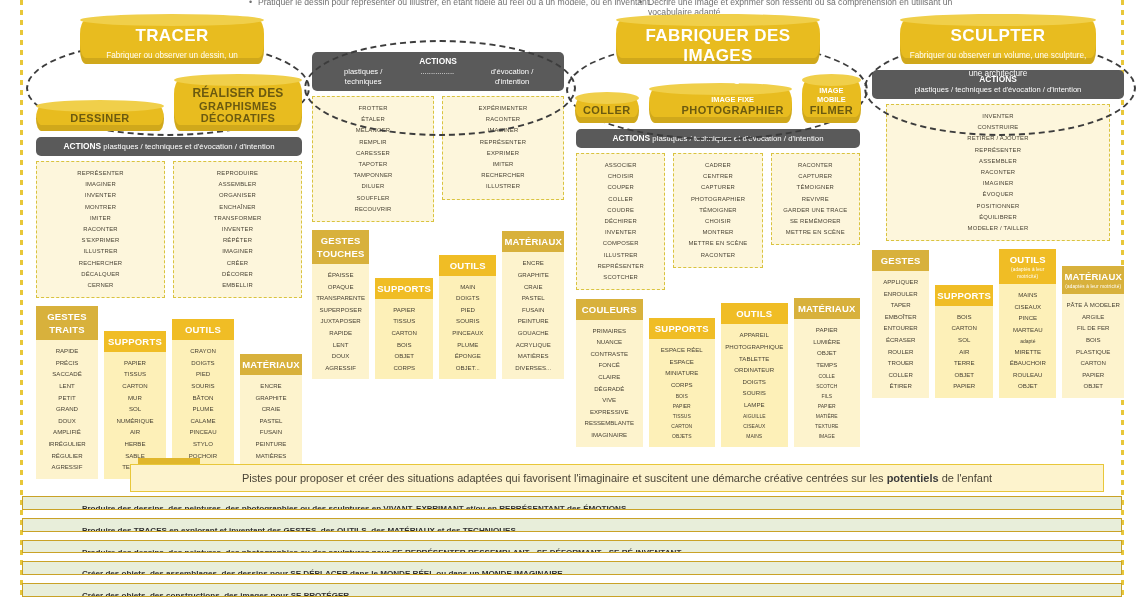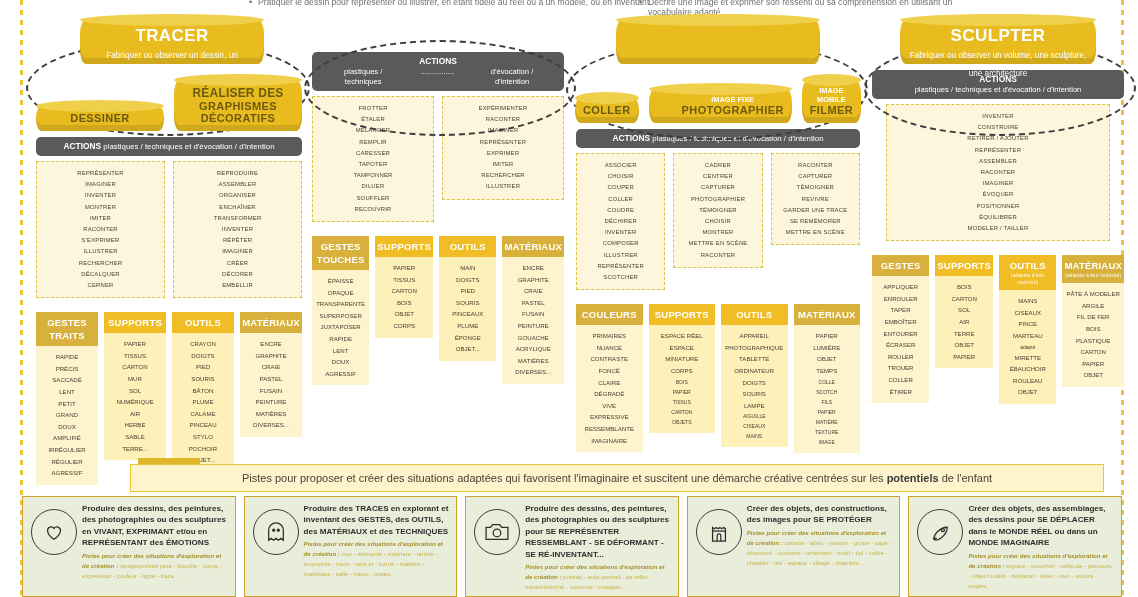--- a/index.html
+++ b/index.html
@@ -59,42 +59,42 @@
   .actbar .two{display:flex;justify-content:space-between;padding:0 10px;font-size:7.6px;gap:22px;}
 
   
   .verbrow{display:flex;gap:8px;margin-top:5px;align-items:flex-start;}
   .verbbox{background:#fdf6dc;border:1.6px dashed #d9c33f;padding:6px 4px;
            text-align:center;flex:1;}
   .verbbox div{font-size:5.9px;line-height:11.2px;color:#4a4436;letter-spacing:.2px;
                white-space:nowrap;}
 
   
-  .cols{display:flex;gap:6px;margin-top:14px;align-items:flex-start;}
+  .cols{display:flex;gap:6px;margin-top:8px;align-items:flex-end;}
   .col{flex:1;}
   .colhead{background:#d8b13c;color:#fff;font-size:9.5px;font-weight:bold;
            text-align:center;padding:4px 2px;letter-spacing:.2px;line-height:13px;}
   .colhead.bright{background:#f0bd25;}
   .colhead .tiny{display:block;font-size:4.6px;font-weight:normal;line-height:7px;}
   .collist{background:#fdf0b8;padding:5px 2px 6px;text-align:center;}
   .collist.pale{background:#fdf3cd;}
   .collist div{font-size:6.1px;line-height:11.6px;color:#4a4436;white-space:nowrap;}
   .collist div.xs{font-size:5px;line-height:10px;}
 
   
   .banner{position:absolute;left:130px;top:464px;width:972px;height:26px;
           background:#fdf3cd;border:1.4px solid #e8c73a;
           display:flex;align-items:center;justify-content:center;
           font-size:11px;color:#4a4436;}
   .banner b{color:#3b3b3b;}
   .banner-tab{position:absolute;left:138px;top:458px;width:62px;height:7px;
               background:#e0b62c;}
 
   
-  .cards{position:absolute;left:22px;top:496px;width:1100px;height:101px;display:flex;gap:8px;}
+  .cards{position:absolute;left:22px;top:496px;width:1100px;height:101px;display:flex;gap:8px;flex-direction:column;}
   .card{flex:1;background:#e8eeda;border:1.6px solid #c9a227;
         display:flex;padding:6px 6px 0 5px;box-sizing:border-box;overflow:hidden;}
   .card .ic{width:52px;min-width:52px;display:flex;align-items:flex-start;justify-content:center;padding-top:6px;}
   .card .circ{width:44px;height:44px;border:1.5px solid #3b3b3b;border-radius:50%;
               display:flex;align-items:center;justify-content:center;}
   .card .txt{flex:1;padding-left:2px;}
   .card .lead{font-size:8.1px;line-height:11.4px;color:#2f2f2f;font-weight:bold;}
   .card .fine{font-size:6.1px;line-height:10px;color:#c9b24a;margin-top:2px;}
   .card .fine .b{color:#a98f2b;font-weight:bold;font-style:italic;}
 </style>
@@ -316,20 +316,21 @@
               <div>MATIÈRES</div>
               <div>DIVERSES...</div>
             </div>
           </div>
         </div>
       </div>
       <div class="branch b3">
         <div class="oval" style="left: -10px; top: 28px; width: 298px; height: 96px;"></div>
         <div class="drum head-drum" style="width: 204px; margin-left: 40px; margin-top: 8px;">
           <div class="inner">
+            <div class="ttl">FABRIQUER DES IMAGES ARTISTIQUES</div>
           </div>
         </div>
         <div style="display: flex; gap: 10px; justify-content: center; align-items: flex-end; margin-top: 16px;">
           <div class="drum sm-drum" style="flex: 1 1 0%;">
             <div class="inner">
               <div class="ttl">COLLER</div>
             </div>
           </div>
           <div class="drum sm-drum" style="flex: 1 1 0%; padding-left: 25px;">
             <div class="inner">
@@ -570,41 +571,41 @@
           </div>
         </div>
         <div class="txt">
           <div class="lead">Produire des dessins, des peintures, des photographies ou des sculptures pour SE REPRÉSENTER RESSEMBLANT - SE DÉFORMANT - SE RÉ-INVENTANT...</div>
           <div class="fine"><span class="b">Pistes pour créer des situations d'exploration et de création :</span><span> portrait - auto-portrait - sa reflet - miroir/déformé - costume - masque...</span></div>
         </div>
       </div>
       <div class="card">
         <div class="ic">
           <div class="circ">
+            <svg width="23" height="23" viewBox="0 0 24 24" fill="none" stroke="#2f2f2f" stroke-width="1.4">
+              <path d="M5 19c0-3 1-5 3-7 3-3 7.5-5.5 11-5.5C19 10 16.5 14.5 13.5 17c-2 2-4.5 3-7 3z"></path>
+              <circle cx="14.5" cy="9.5" r="1.6"></circle>
+              <path d="M5 19l3-1M5 19l1-3"></path>
+            </svg>
+          </div>
+        </div>
+        <div class="txt">
+          <div class="lead">Créer des objets, des assemblages, des dessins pour SE DÉPLACER dans le MONDE RÉEL ou dans un MONDE IMAGINAIRE</div>
+          <div class="fine"><span class="b">Pistes pour créer des situations d'exploration et de création :</span><span> espace - bouchon - véhicule - parcours - objet roulant - déplacer - rêver - mer - voiture - engins...</span></div>
+        </div>
+      </div>
+      <div class="card">
+        <div class="ic">
+          <div class="circ">
             <svg width="22" height="24" viewBox="0 0 24 26" fill="none" stroke="#2f2f2f" stroke-width="1.4">
               <path d="M5 23V8l2 1.4L9 8l2 1.4L13 8l2 1.4L17 8l2 1.4V23z"></path>
               <path d="M5 12h14"></path>
               <path d="M10 23v-6a2 2 0 0 1 4 0v6"></path>
             </svg>
           </div>
         </div>
         <div class="txt">
           <div class="lead">Créer des objets, des constructions, des images pour SE PROTÉGER</div>
           <div class="fine"><span class="b">Pistes pour créer des situations d'exploration et de création :</span><span> cabane - abris - maison - grotte - cape - vêtement - costume - ornement - motif - tipi - coffre - chantier - nid - espace - village - chambre...</span></div>
         </div>
       </div>
-      <div class="card">
-        <div class="ic">
-          <div class="circ">
-            <svg width="23" height="23" viewBox="0 0 24 24" fill="none" stroke="#2f2f2f" stroke-width="1.4">
-              <path d="M5 19c0-3 1-5 3-7 3-3 7.5-5.5 11-5.5C19 10 16.5 14.5 13.5 17c-2 2-4.5 3-7 3z"></path>
-              <circle cx="14.5" cy="9.5" r="1.6"></circle>
-              <path d="M5 19l3-1M5 19l1-3"></path>
-            </svg>
-          </div>
-        </div>
-        <div class="txt">
-          <div class="lead">Créer des objets, des assemblages, des dessins pour SE DÉPLACER dans le MONDE RÉEL ou dans un MONDE IMAGINAIRE</div>
-          <div class="fine"><span class="b">Pistes pour créer des situations d'exploration et de création :</span><span> espace - bouchon - véhicule - parcours - objet roulant - déplacer - rêver - mer - voiture - engins...</span></div>
-        </div>
-      </div>
     </div>
 </div>
 
 </body></html>

